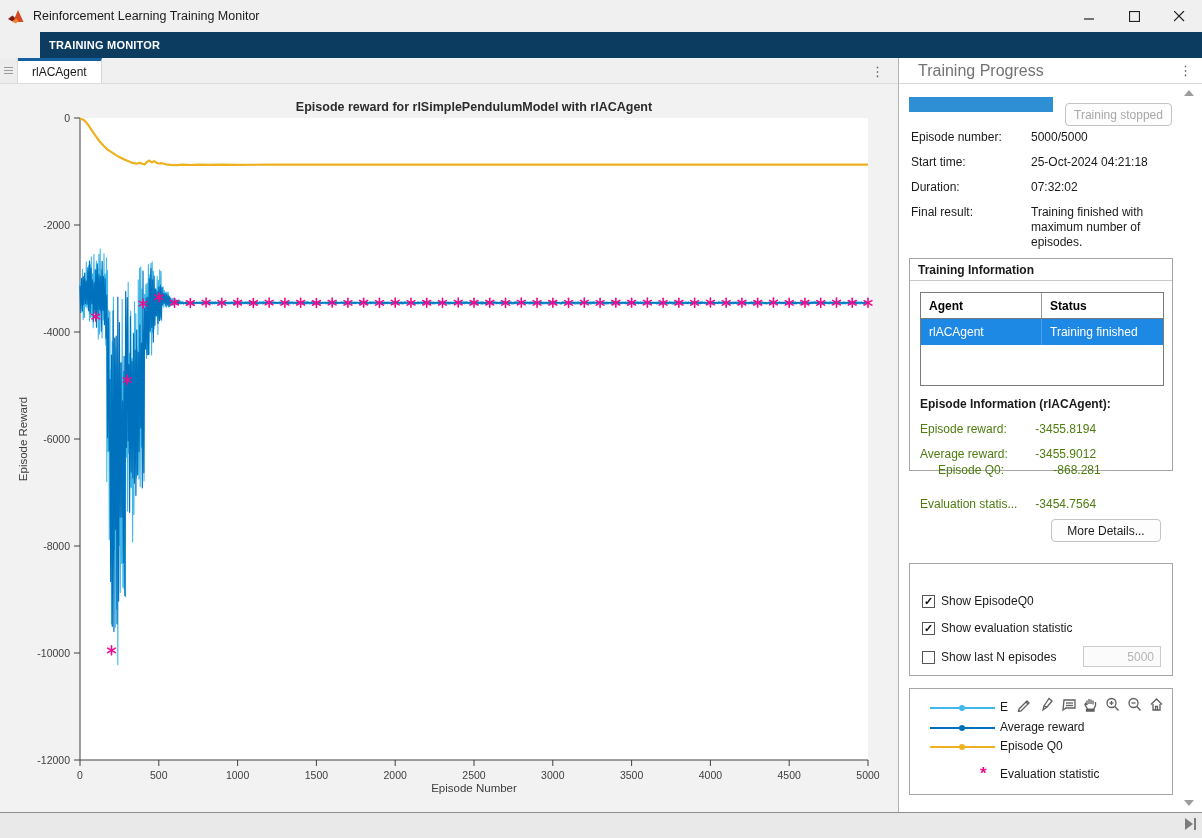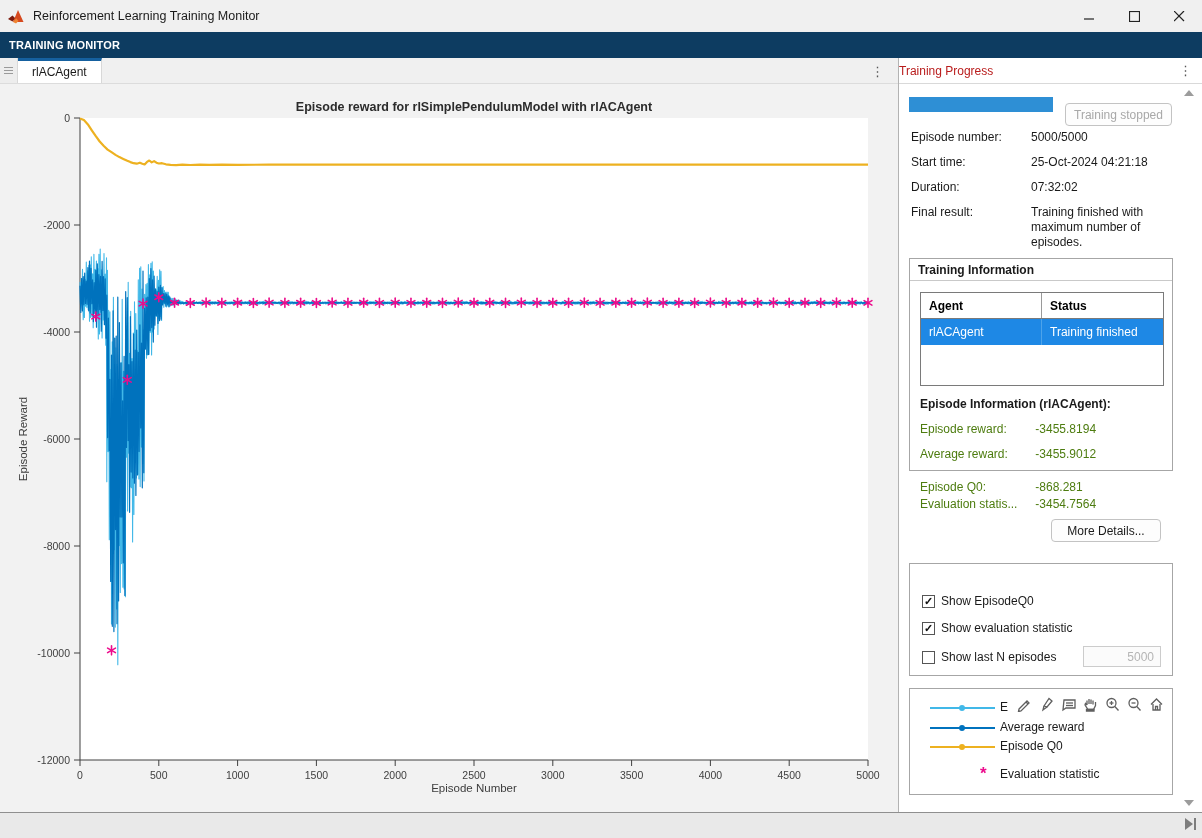--- a/index.html
+++ b/index.html
@@ -8,42 +8,42 @@
 
   
   .titlebar { height:32px; display:flex; align-items:center; background:#f0f0f0; flex:0 0 32px; }
   .titlebar .logo { margin:0 8px 0 8px; width:17px; height:15px; }
   .titlebar .title { font-size:12.5px; color:#1a1a1a; }
   .win-controls { margin-left:auto; display:flex; height:100%; }
   .win-btn { width:45px; height:100%; display:flex; align-items:center; justify-content:center; cursor:default; }
   .win-btn svg { stroke:#222; stroke-width:1.2; fill:none; }
 
   
-  .toolstrip { height:26px; flex:0 0 26px; background:#0d3c61; color:#fff; display:flex; align-items:center; }
+  .toolstrip { height:26px; flex:0 0 26px; background:#0d3c61; color:#fff; display:flex; align-items:center;margin-left:40px; }
   .toolstrip span { font-size:11px; font-weight:bold; letter-spacing:.2px; padding-left:9px; }
 
   
   .main { flex:1 1 auto; display:flex; height:754px; }
   .left-col { width:899px; flex:0 0 899px; display:flex; flex-direction:column; border-right:1px solid #b3b3b3; }
 
   
   .tabrow { height:26px; flex:0 0 26px; background:#f0f0f0; display:flex; align-items:stretch; border-bottom:1px solid #dcdcdc; position:relative; }
   .tab-drag { width:18px; background:#ededed; border-right:1px solid #d8d8d8; display:flex; align-items:center; justify-content:center; }
   .tab-drag .bars { width:9px; }
   .tab-drag .bars div { height:1px; background:#9a9a9a; margin:2px 0; }
   .tab { min-width:80px; padding:0 14px; background:#fff; border-top:3px solid #15609f; border-right:1px solid #d8d8d8; display:flex; align-items:center; justify-content:center; font-size:12px; color:#1a1a1a; }
   .tab-kebab { position:absolute; right:14px; top:0; height:26px; display:flex; align-items:center; color:#555; font-size:13px; }
 
   
   .chart-area { flex:1 1 auto; background:#f2f2f2; position:relative; }
 
   
   .right-panel { flex:1 1 auto; background:#fff; display:flex; flex-direction:column; }
   .rp-header { height:26px; flex:0 0 26px; border-bottom:1px solid #d9d9d9; display:flex; align-items:center; position:relative; }
-  .rp-header .rp-title { font-size:12px; color:#b91c1c; padding-left:0; }
+  .rp-header .rp-title { font-size:16px; color:#737373; padding-left:19px; }
   .rp-header .kebab { position:absolute; right:10px; color:#555; font-size:13px; }
   .rp-content { position:relative; flex:1 1 auto; }
 
   .progress-track { position:absolute; left:10px; top:13px; width:144px; height:15px; background:#fff; }
   .progress-fill { height:100%; background:#2e8fd5; }
   .btn { font-size:12px; border:1px solid #c3c3c3; border-radius:4px; background:#fdfdfd; display:flex; align-items:center; justify-content:center; }
   .btn.disabled { color:#a8a8a8; }
   .training-stopped-btn { position:absolute; left:166px; top:19px; width:107px; height:23px; }
 
   .field-row { position:absolute; left:12px; font-size:12px; color:#1a1a1a; }
@@ -491,21 +491,21 @@
           </div>
           <div class="ep-info-title">Episode Information (rlACAgent):</div>
           <div class="stat-row" style="top:163px;">
             <span class="lbl">Episode reward:</span>
             <span>-3455.8194</span>
           </div>
           <div class="stat-row" style="top:188px;">
             <span class="lbl">Average reward:</span>
             <span>-3455.9012</span>
           </div>
-          <div class="stat-row" style="top:221px;">
+          <div class="stat-row" style="top:204px;margin-left:18px;">
             <span class="lbl">Episode Q0:</span>
             <span>-868.281</span>
           </div>
           <div class="stat-row" style="top:238px;">
             <span class="lbl">Evaluation statis...</span>
             <span>-3454.7564</span>
           </div>
           <div class="btn more-details-btn">More Details...</div>
         </div>
 

